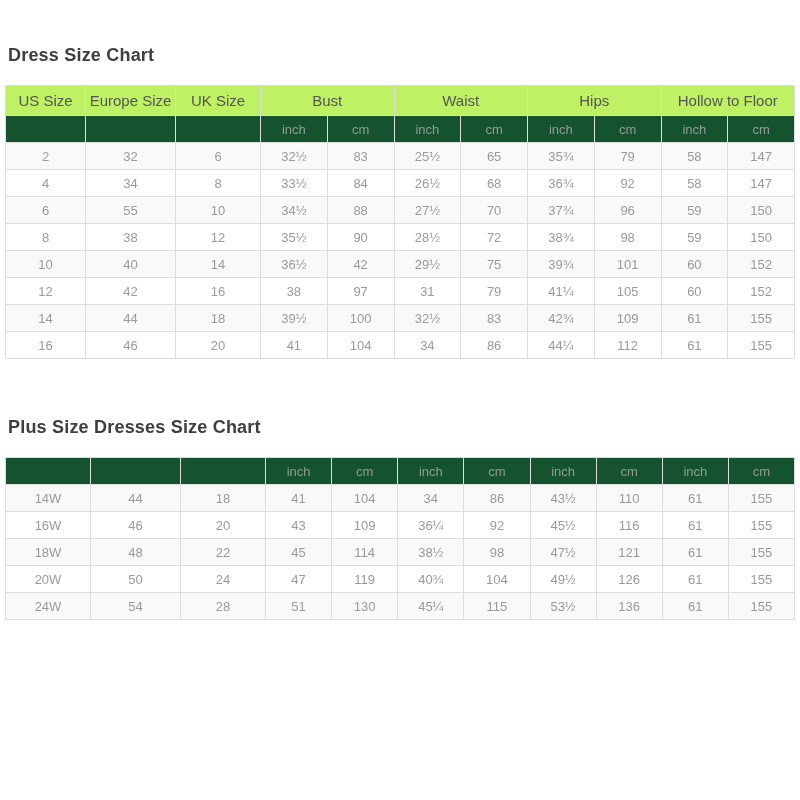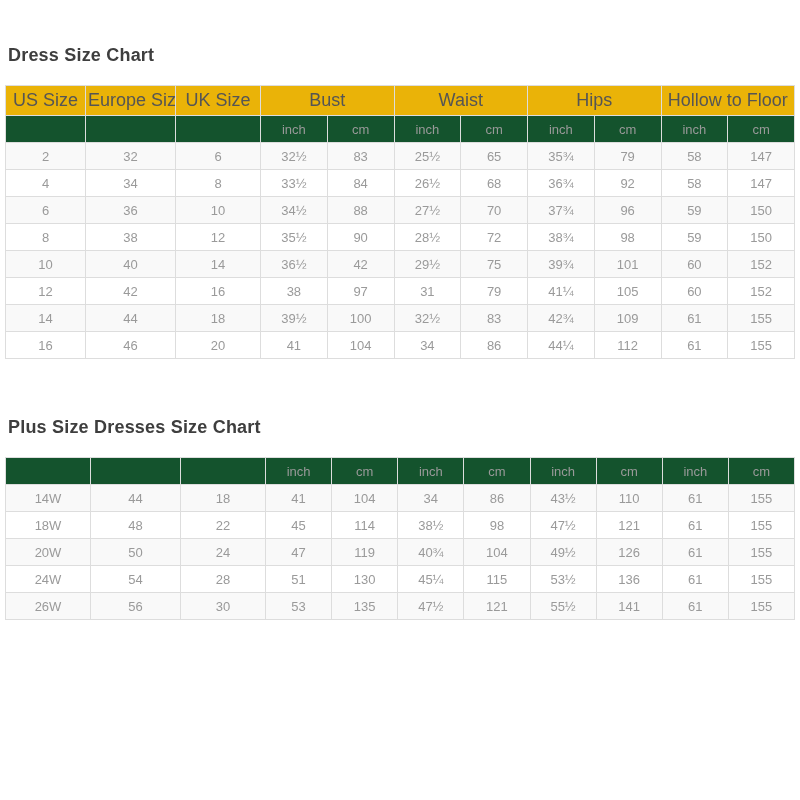--- a/index.html
+++ b/index.html
@@ -37,23 +37,23 @@
   table.size-table td {
     border: 1px solid #ddd;
     text-align: center;
     vertical-align: middle;
     padding: 0 2px;
     overflow: hidden;
     white-space: nowrap;
   }
   table.size-table thead tr.group-row th {
     height: 30px;
-    background: #eab308;
+    background: #bef264;
     color: #555555;
-    font-size: 18px;
+    font-size: 15px;
     font-weight: normal;
   }
   table.size-table thead tr.units-row th {
     height: 27px;
     background: #14532d;
     color: #999999;
     font-size: 13px;
     font-weight: normal;
   }
   table.size-table tbody td {
@@ -133,21 +133,21 @@
             <td>84</td>
             <td>26½</td>
             <td>68</td>
             <td>36¾</td>
             <td>92</td>
             <td>58</td>
             <td>147</td>
           </tr>
           <tr>
             <td>6</td>
-            <td>36</td>
+            <td>55</td>
             <td>10</td>
             <td>34½</td>
             <td>88</td>
             <td>27½</td>
             <td>70</td>
             <td>37¾</td>
             <td>96</td>
             <td>59</td>
             <td>150</td>
           </tr>
@@ -259,20 +259,33 @@
             <td>41</td>
             <td>104</td>
             <td>34</td>
             <td>86</td>
             <td>43½</td>
             <td>110</td>
             <td>61</td>
             <td>155</td>
           </tr>
           <tr>
+            <td>16W</td>
+            <td>46</td>
+            <td>20</td>
+            <td>43</td>
+            <td>109</td>
+            <td>36¼</td>
+            <td>92</td>
+            <td>45½</td>
+            <td>116</td>
+            <td>61</td>
+            <td>155</td>
+          </tr>
+          <tr>
             <td>18W</td>
             <td>48</td>
             <td>22</td>
             <td>45</td>
             <td>114</td>
             <td>38½</td>
             <td>98</td>
             <td>47½</td>
             <td>121</td>
             <td>61</td>
@@ -297,30 +310,17 @@
             <td>28</td>
             <td>51</td>
             <td>130</td>
             <td>45¼</td>
             <td>115</td>
             <td>53½</td>
             <td>136</td>
             <td>61</td>
             <td>155</td>
           </tr>
-          <tr>
-            <td>26W</td>
-            <td>56</td>
-            <td>30</td>
-            <td>53</td>
-            <td>135</td>
-            <td>47½</td>
-            <td>121</td>
-            <td>55½</td>
-            <td>141</td>
-            <td>61</td>
-            <td>155</td>
-          </tr>
         </tbody>
     </table>
   </div>
 
 </div>
 
 </body></html>

